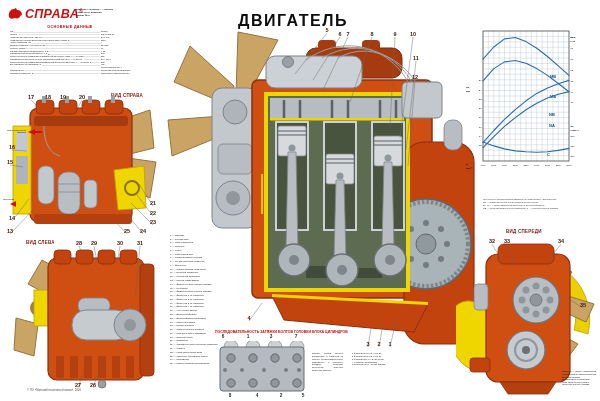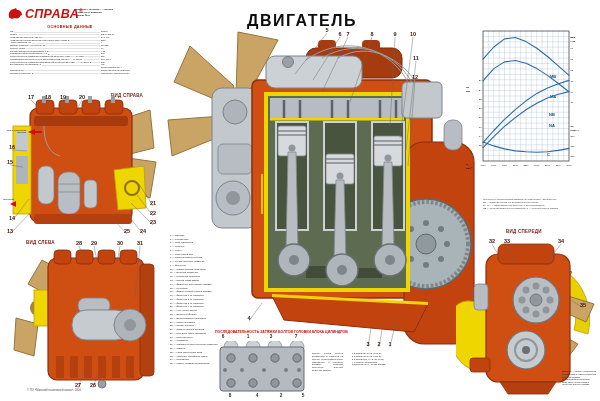--- a/index.html
+++ b/index.html
@@ -44,21 +44,21 @@
     <div id="brand-name" style="margin-left:2px;">
       <span>СПРАВА</span><sup>®</sup>
     </div>
   </div>
   <div class="abs sc" style="left:76px;top:8px;width:140px;" id="brand-info">
       <div class="brand-info-line">Тракторы «Беларус» — 500/501</div>
       <div class="brand-info-line">Серия из 24 плакатов</div>
       <div class="brand-info-line">Плакат № 2</div>
     </div>
 
-  <div class="abs" id="page-title" style="left:247px;top:12px;">ДВИГАТЕЛЬ</div>
+  <div class="abs" id="page-title" style="left:238px;top:12px;">ДВИГАТЕЛЬ</div>
 
   <div class="abs sc" style="left:10px;top:24px;width:240px;">
     <div id="specs-heading">ОСНОВНЫЕ ДАННЫЕ</div>
     <div id="specs-rows" style="margin-top:3px;">
         <div class="spec-row">
           <span class="spec-name">Тип</span>
           <span class="spec-dots"></span>
           <span class="spec-val">дизель</span>
         </div>
         <div class="spec-row">

